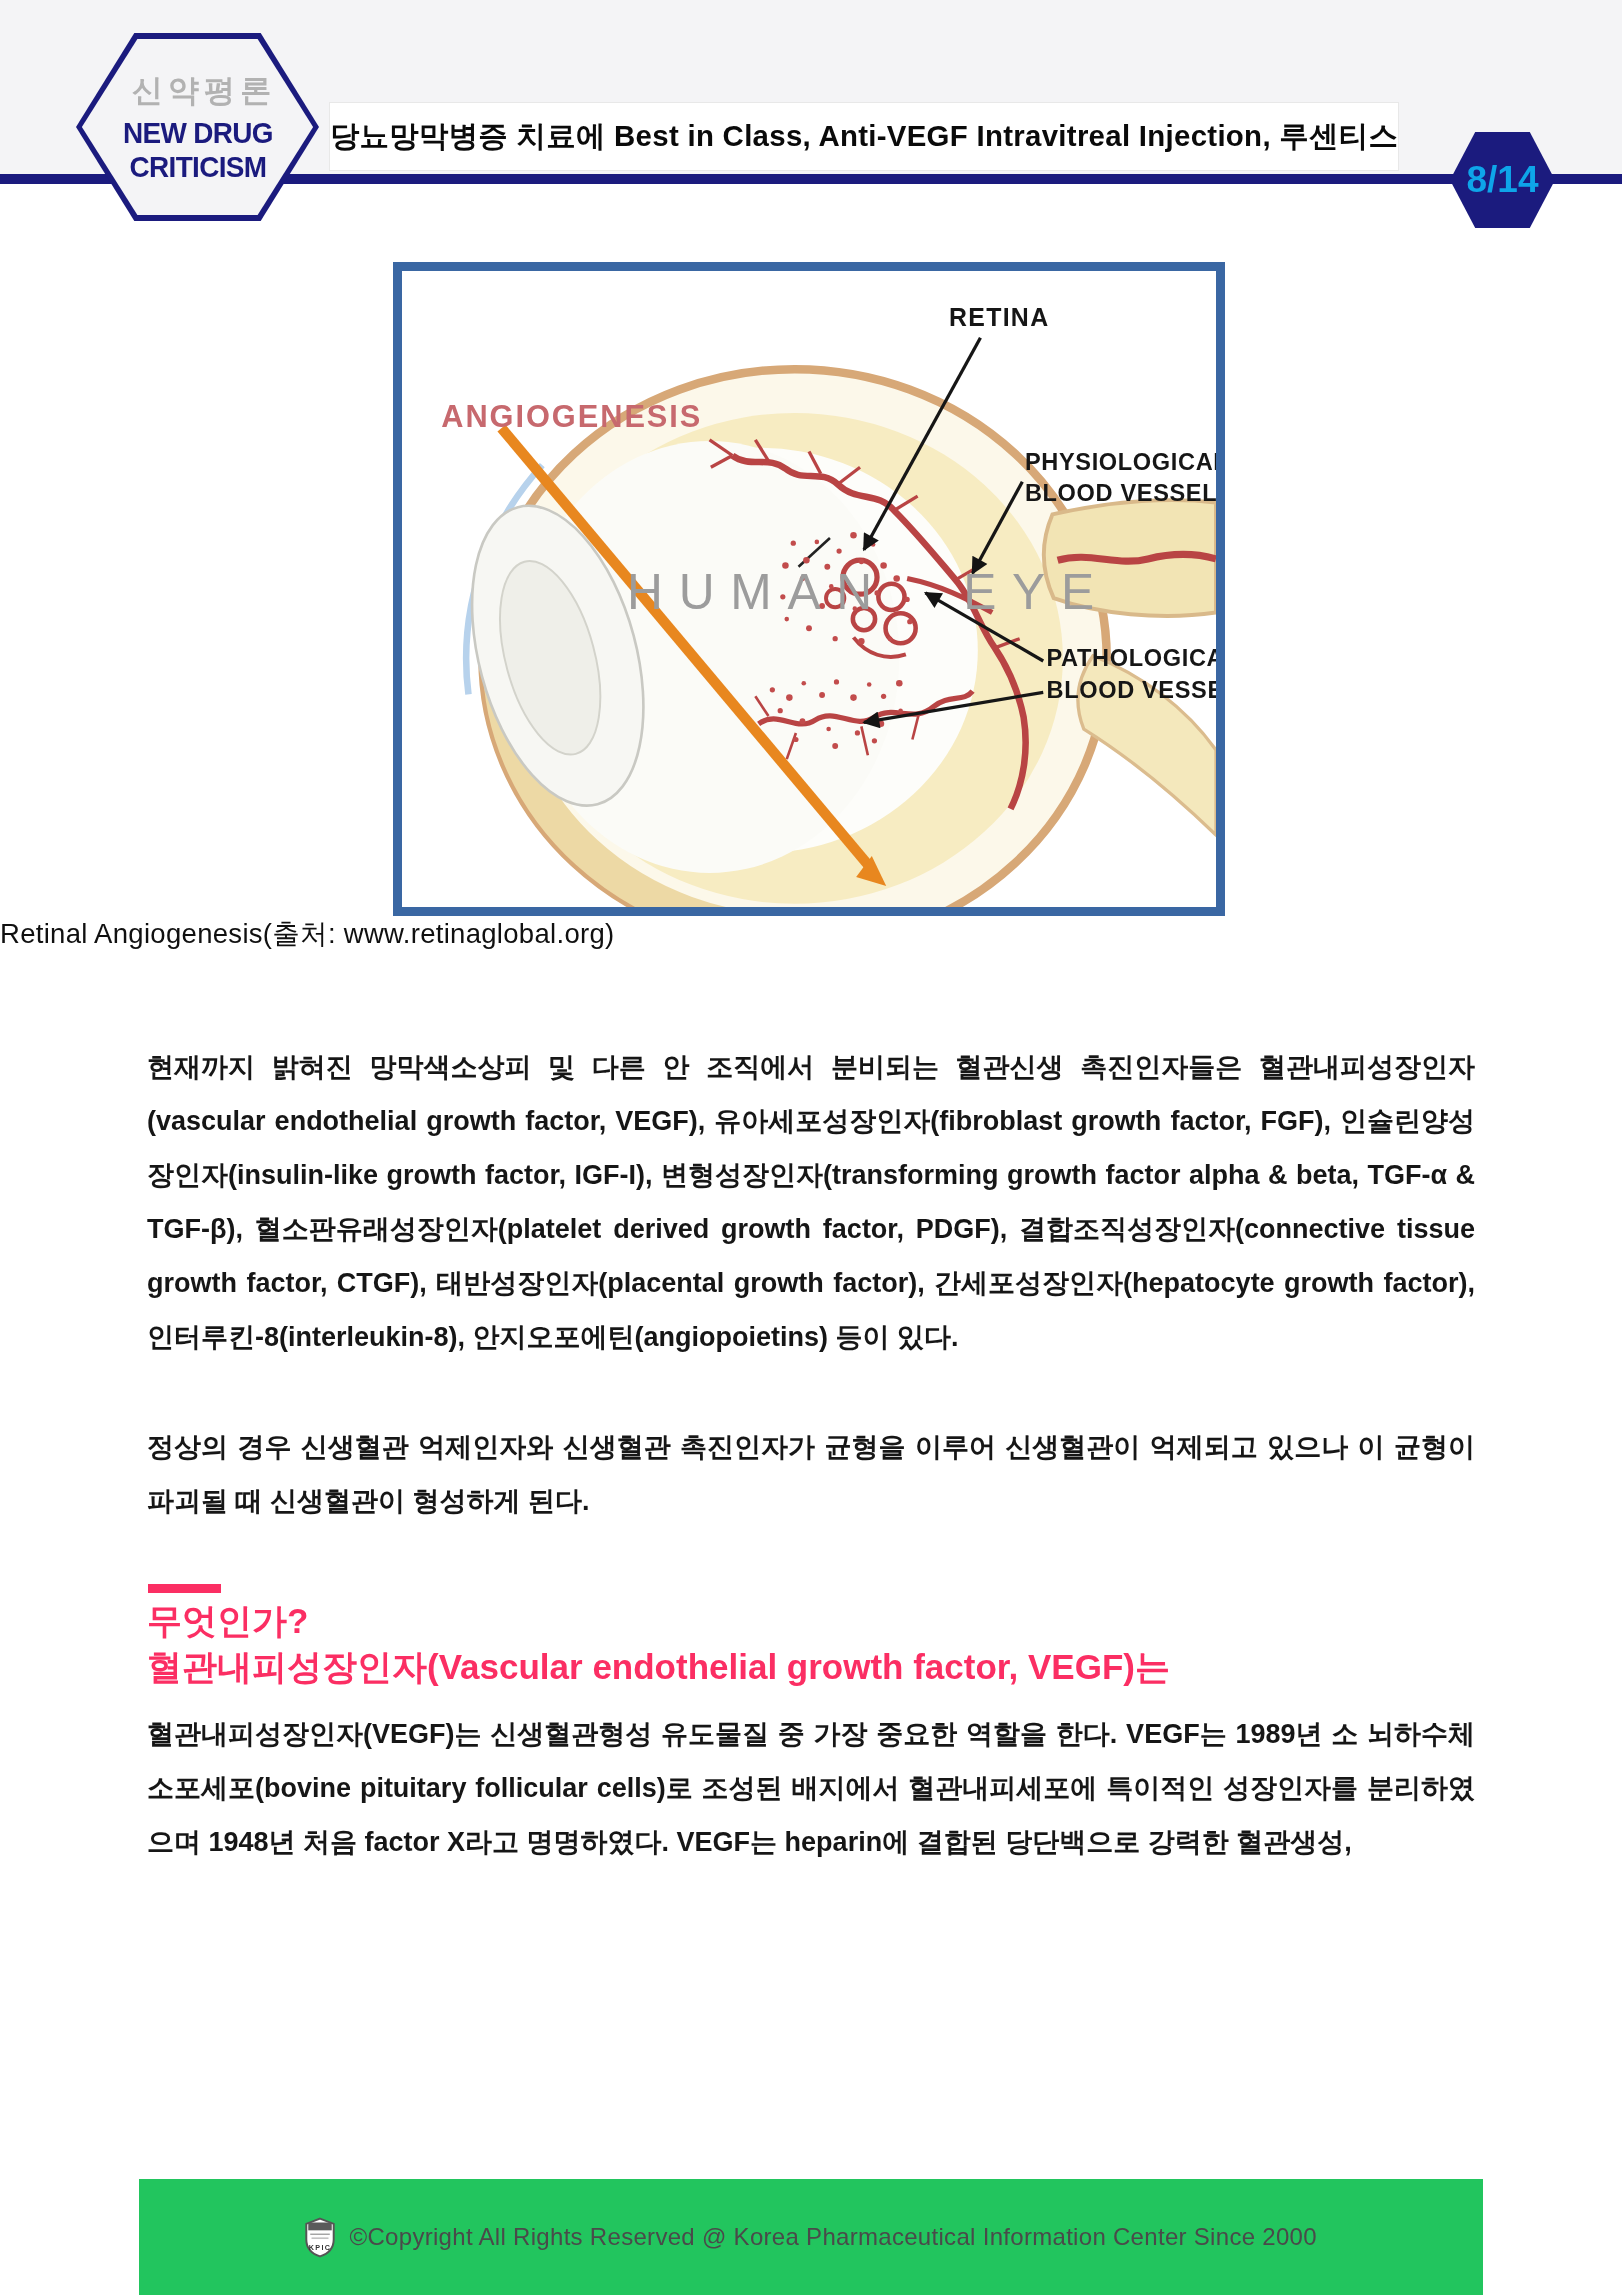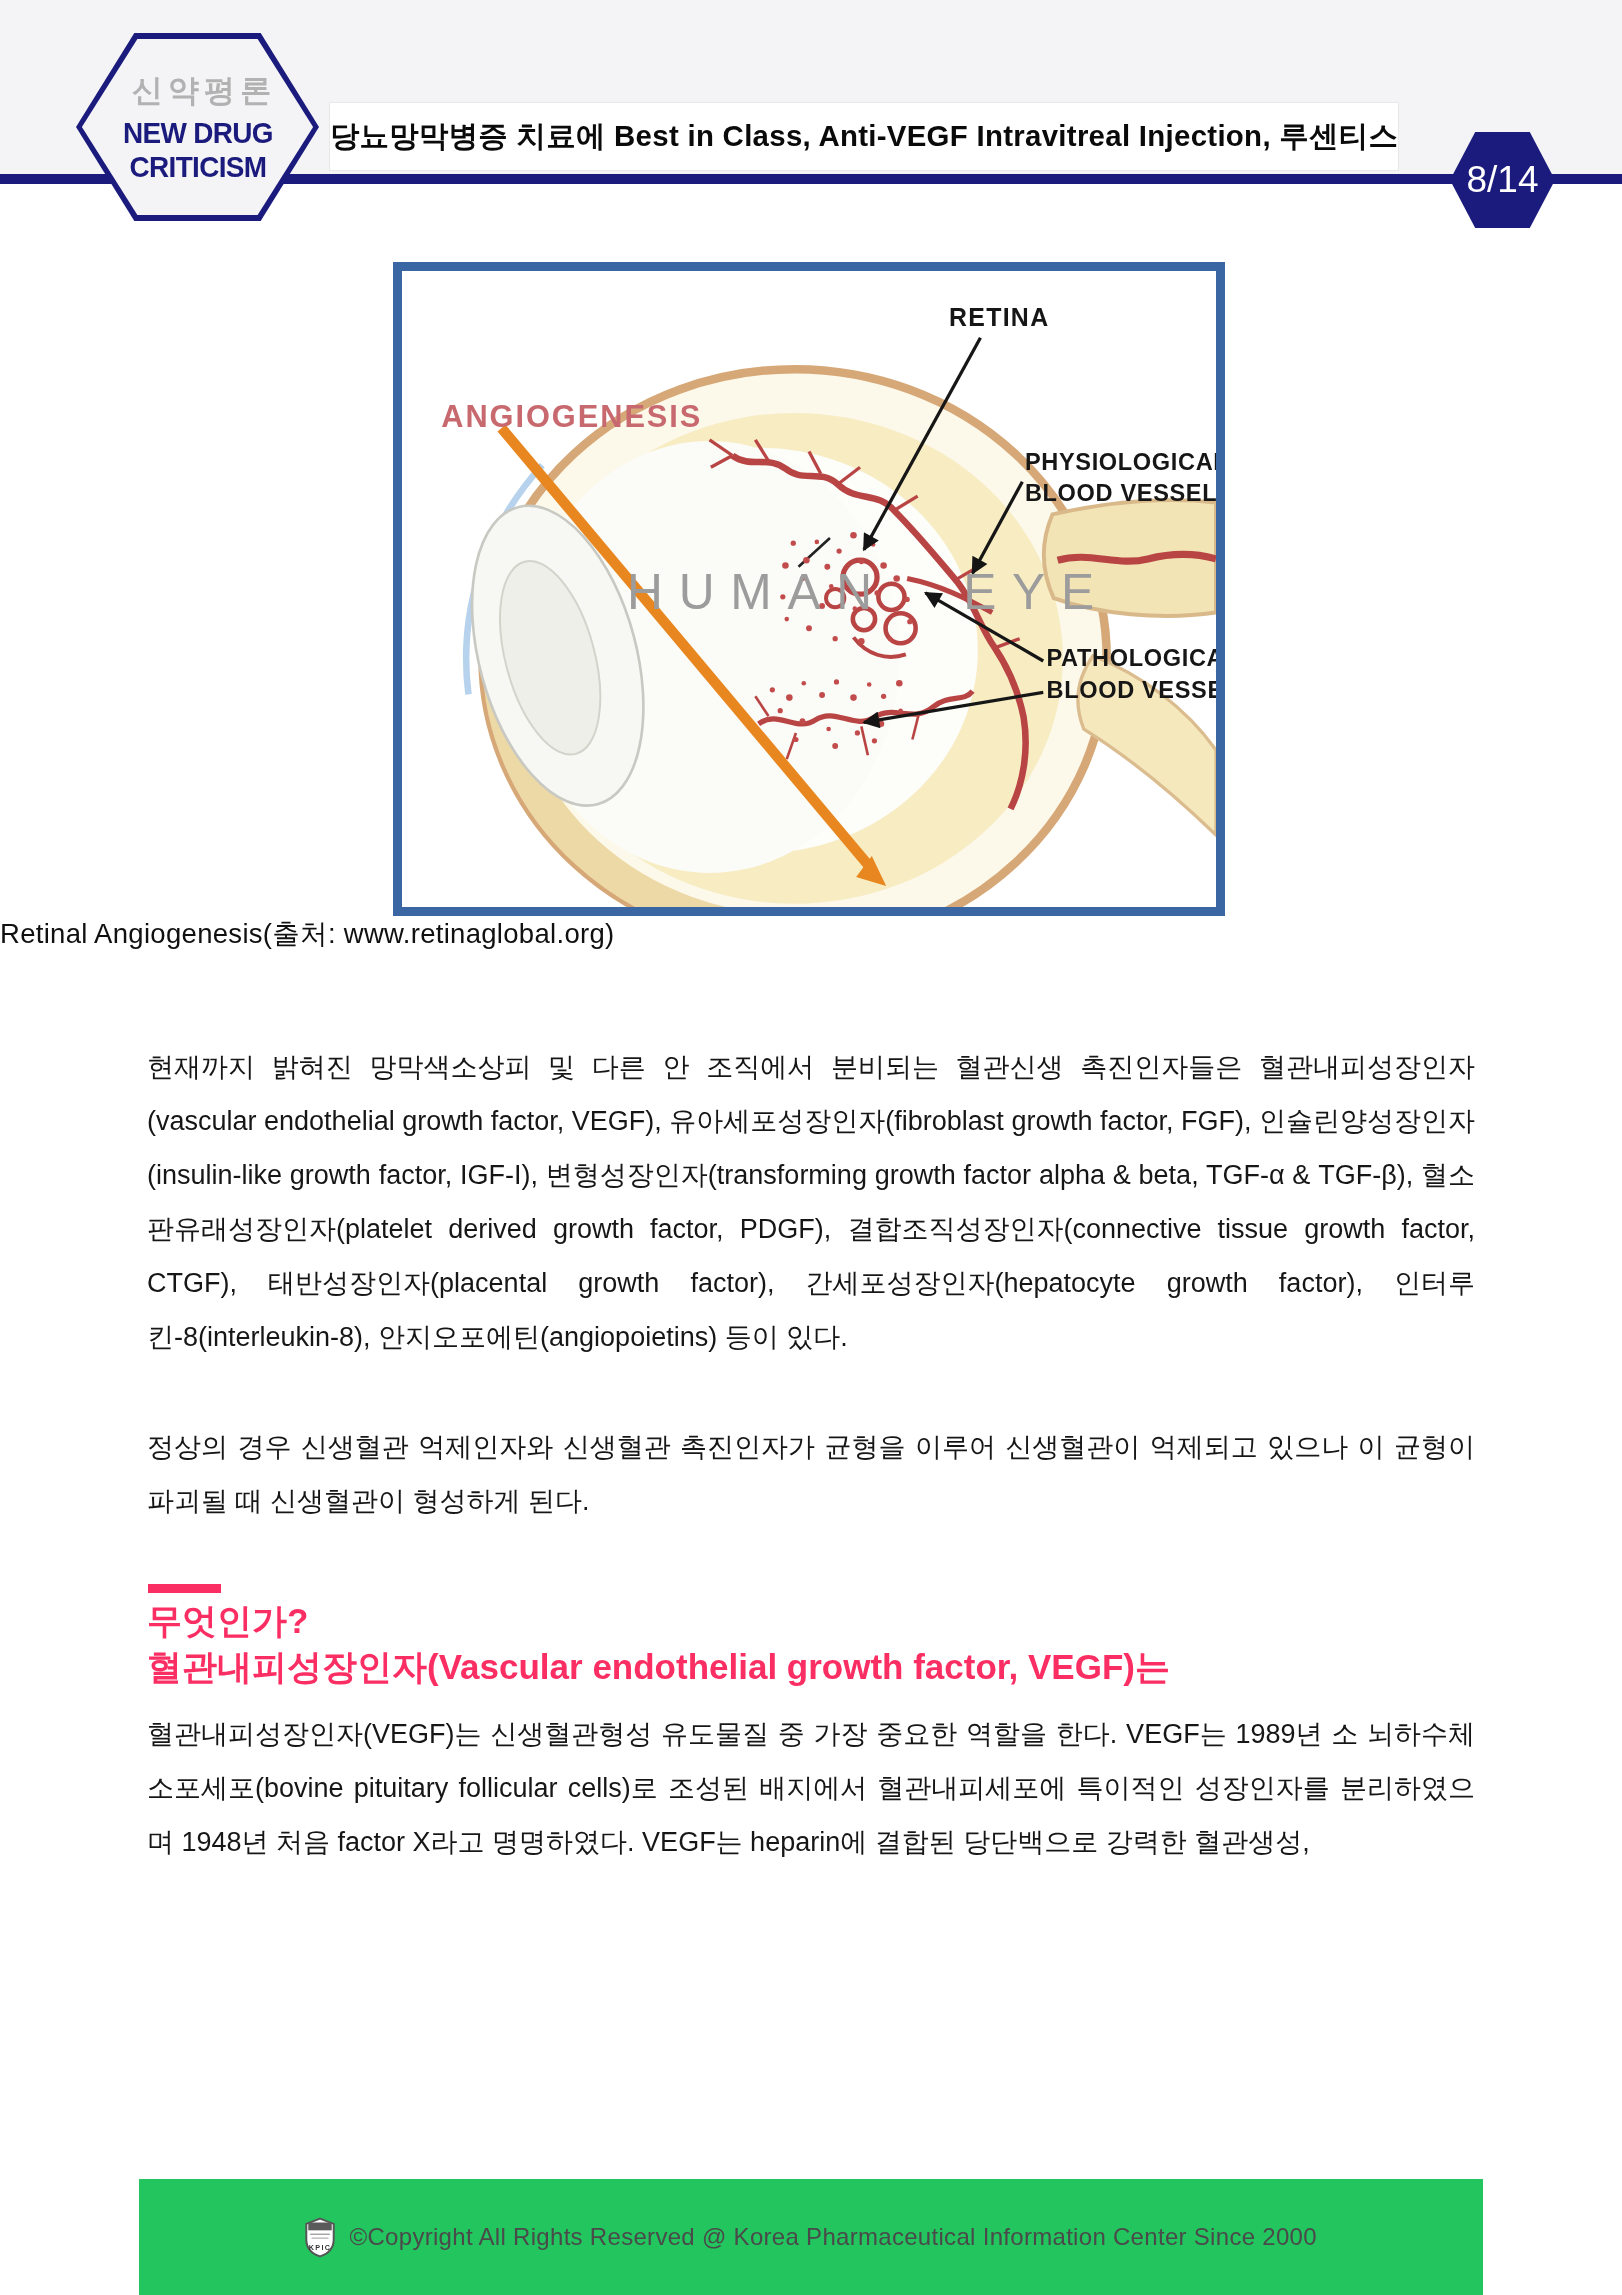--- a/index.html
+++ b/index.html
@@ -17,33 +17,33 @@
         display:flex;flex-direction:column;align-items:center;justify-content:center;}
   .logo-kr{font-size:31px;font-weight:700;letter-spacing:5.2px;color:#B2B2B2;margin-bottom:3.9px;padding-left:5.2px;margin-left:8px;}
   .logo-en{font-size:29.4px;font-weight:600;color:#1B1B7E;line-height:1.15;letter-spacing:-0.7px;transform:scaleX(0.95);}
 
   .title-box{position:absolute;left:329px;top:102px;width:1068px;height:67px;background:#FFFFFF;
         border:1.3px solid #E8E8E8;z-index:2;display:flex;align-items:center;justify-content:center;
         font-size:29.4px;font-weight:600;color:#0A0A0A;white-space:nowrap;letter-spacing:0.3px;}
 
   .page-hex{position:absolute;left:1450px;top:132px;width:105px;height:96px;background:#1B1B7E;z-index:2;
         display:flex;align-items:center;justify-content:center;}
-  .page-hex span{color:#ffffff;font-size:37px;font-weight:400;}
+  .page-hex span{color:#0ea5e9;font-size:37px;font-weight:700;}
 
   
   .figure-frame{position:absolute;left:393px;top:262px;width:832px;height:654px;box-sizing:border-box;
         border:9.2px solid #3A67A3;background:#fff;}
   .figure-frame svg{display:block;}
   .caption{position:absolute;left:0;top:916px;width:1615px;text-align:left;
         font-size:27.5px;color:#101010;letter-spacing:0.3px;}
 
   
   .article{position:absolute;left:147px;top:1040px;width:1328px;font-size:27px;line-height:54px;
         color:#161616;text-align:justify;}
-  .article p{margin:0 0 56px 0;}
+  .article p{margin:0 0 56px 0;font-weight:bold;}
   .vegf-heading{margin:6.5px 0 17px 0;color:#FB2E63;text-align:left;}
   .heading-bar{width:73px;height:8.5px;background:#FB2E63;margin:0 0 5.2px 1.3px;}
   .heading-line{font-size:35px;font-weight:700;line-height:46px;}
 
   
   .footer-band{position:absolute;left:139px;top:2179px;width:1344px;height:116px;background:#22c55e;
         display:flex;align-items:center;justify-content:center;gap:14.4px;}
   .footer-text{font-size:24px;color:#4A4A4A;letter-spacing:0.3px;}
 </style>
 </head>

